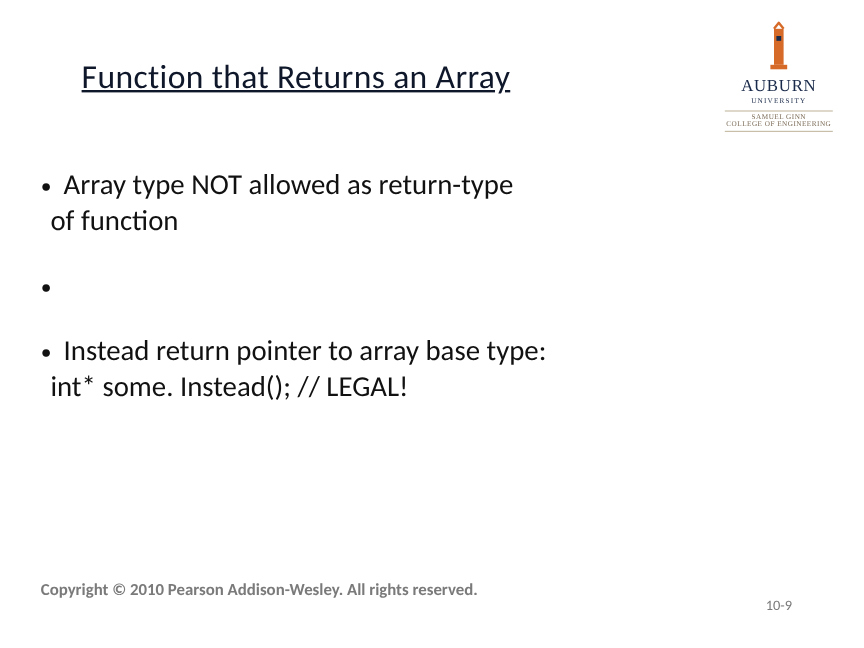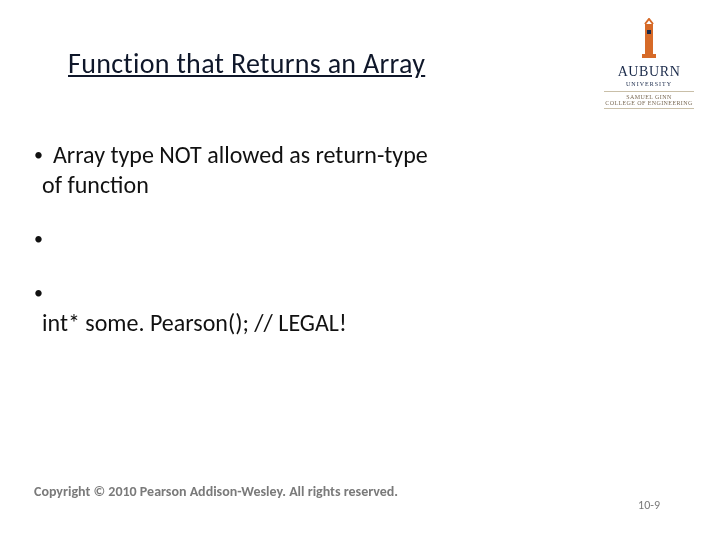--- a/index.html
+++ b/index.html
@@ -140,22 +140,23 @@
 
     <div class="bullet">
       <div class="b-row">
         <span class="dot">•</span>
       </div>
     </div>
 
     <div class="bullet">
       <div class="b-row">
         <span class="dot">•</span>
+        <span class="txt">Instead return pointer to array base type:</span>
       </div>
-      <div class="cont">int* some. Pearson();  // LEGAL!</div>
+      <div class="cont">int* some. Instead();  // LEGAL!</div>
     </div>
 
   </div>
 
   <div class="footer-left">Copyright © 2010 Pearson Addison-Wesley. All rights reserved.</div>
   <div class="footer-right">10-9</div>
 
 </div>
 
 </body></html>

